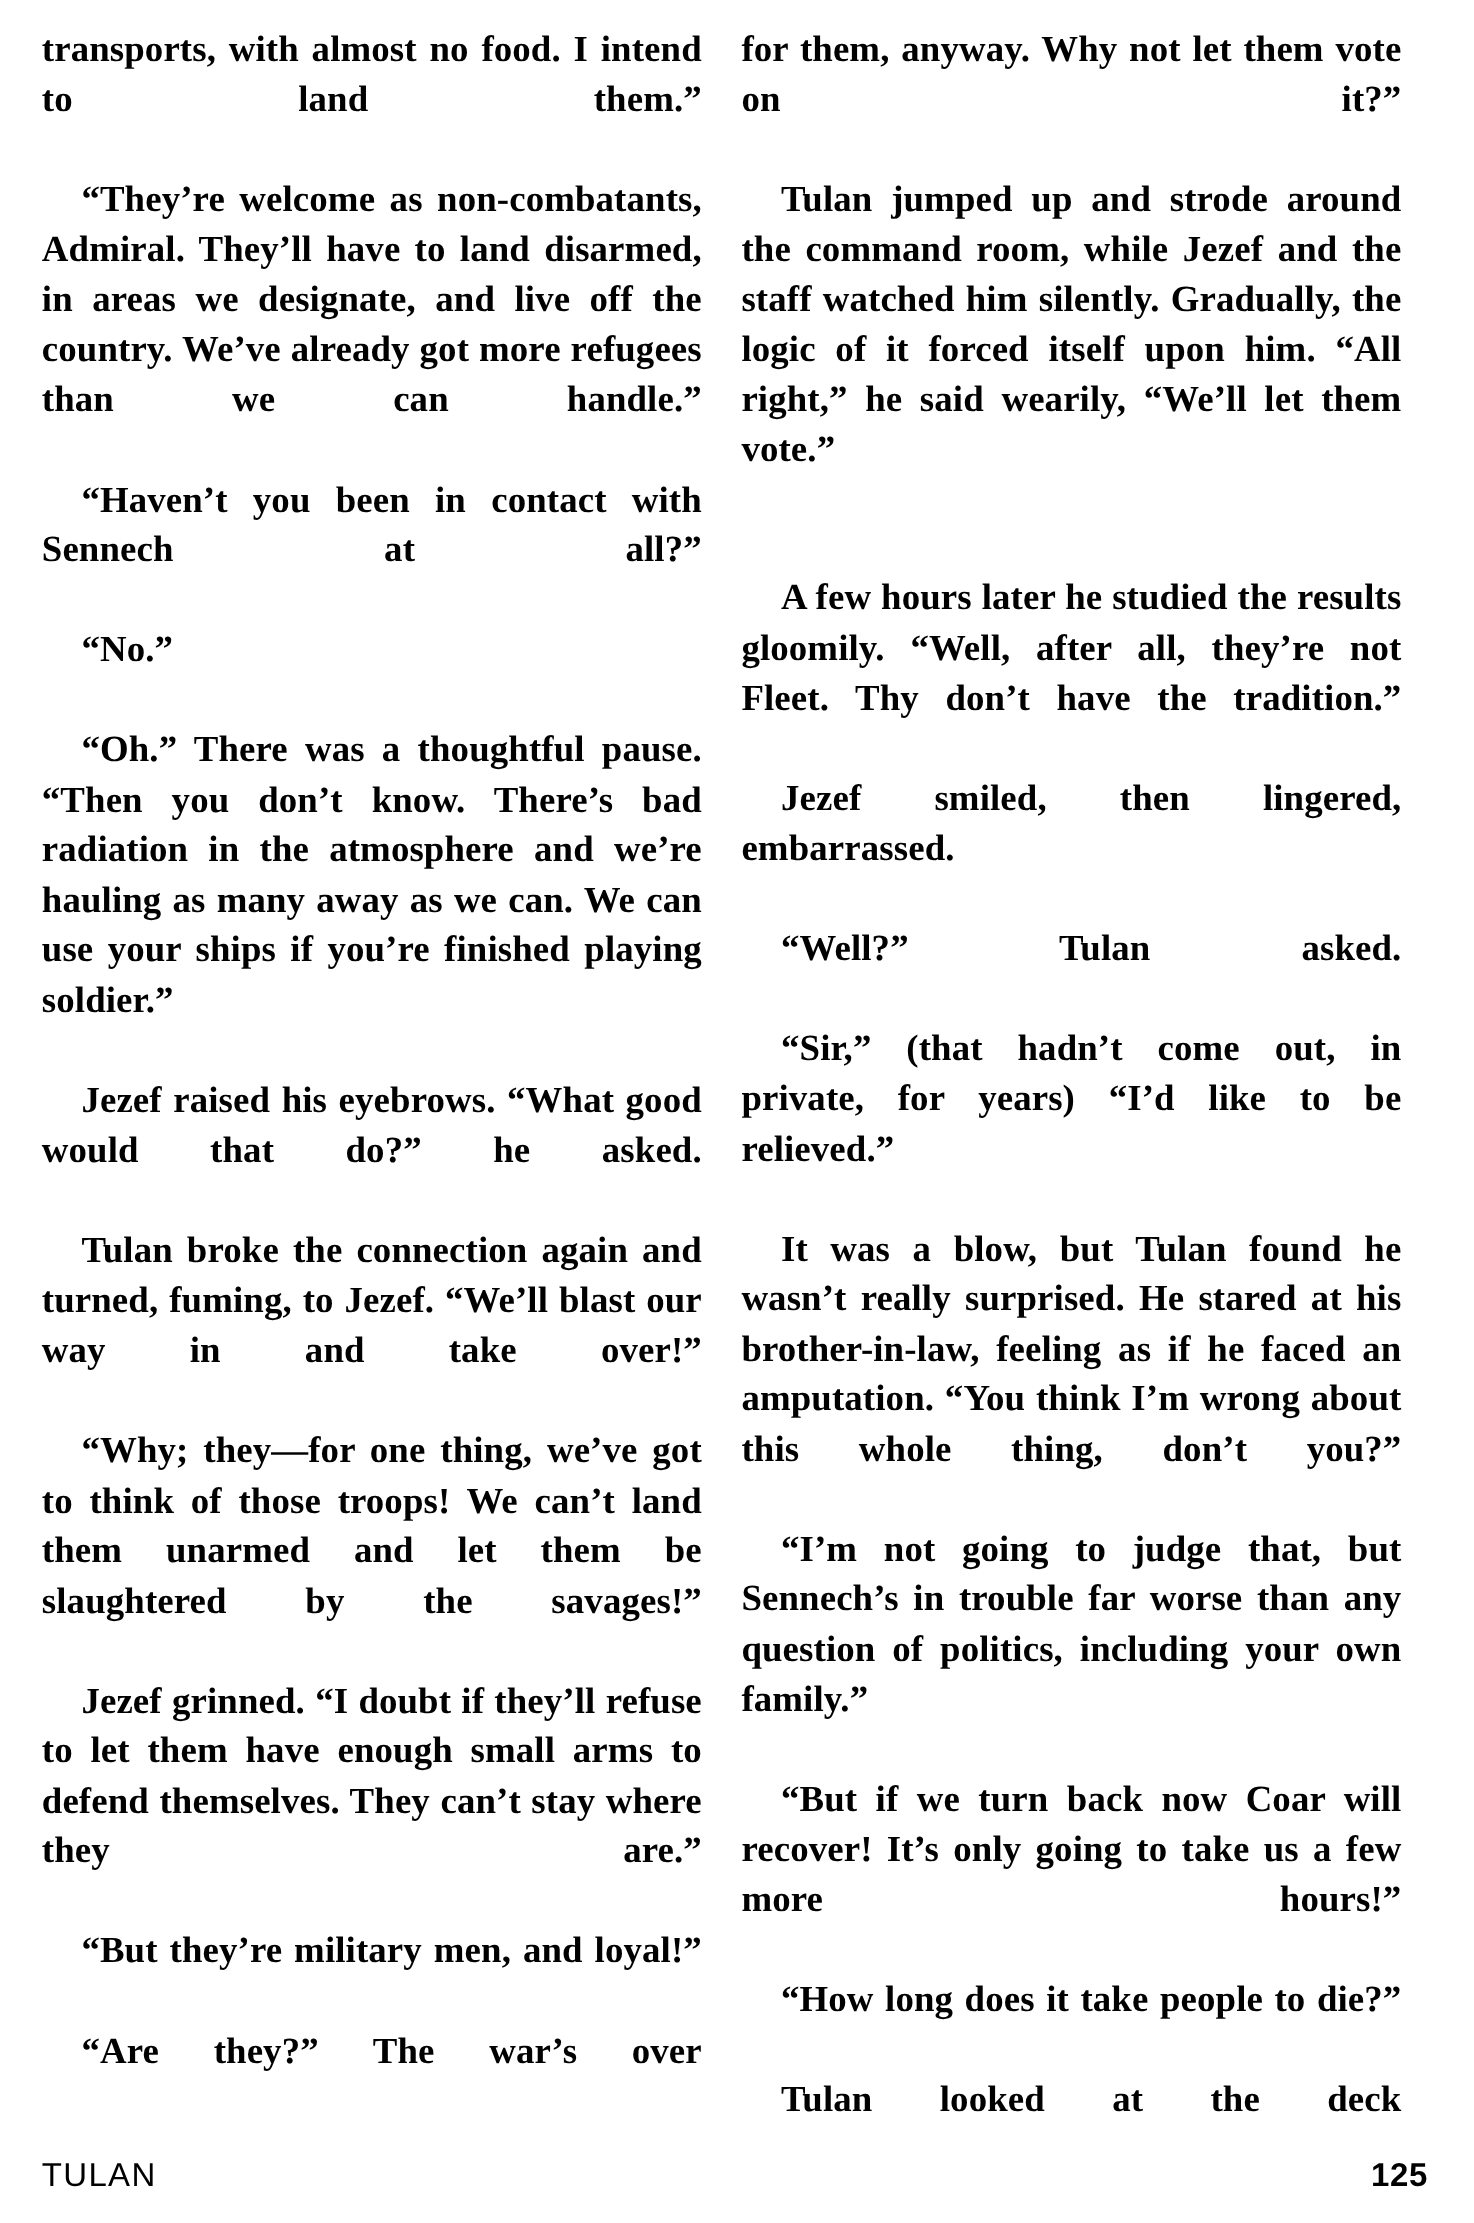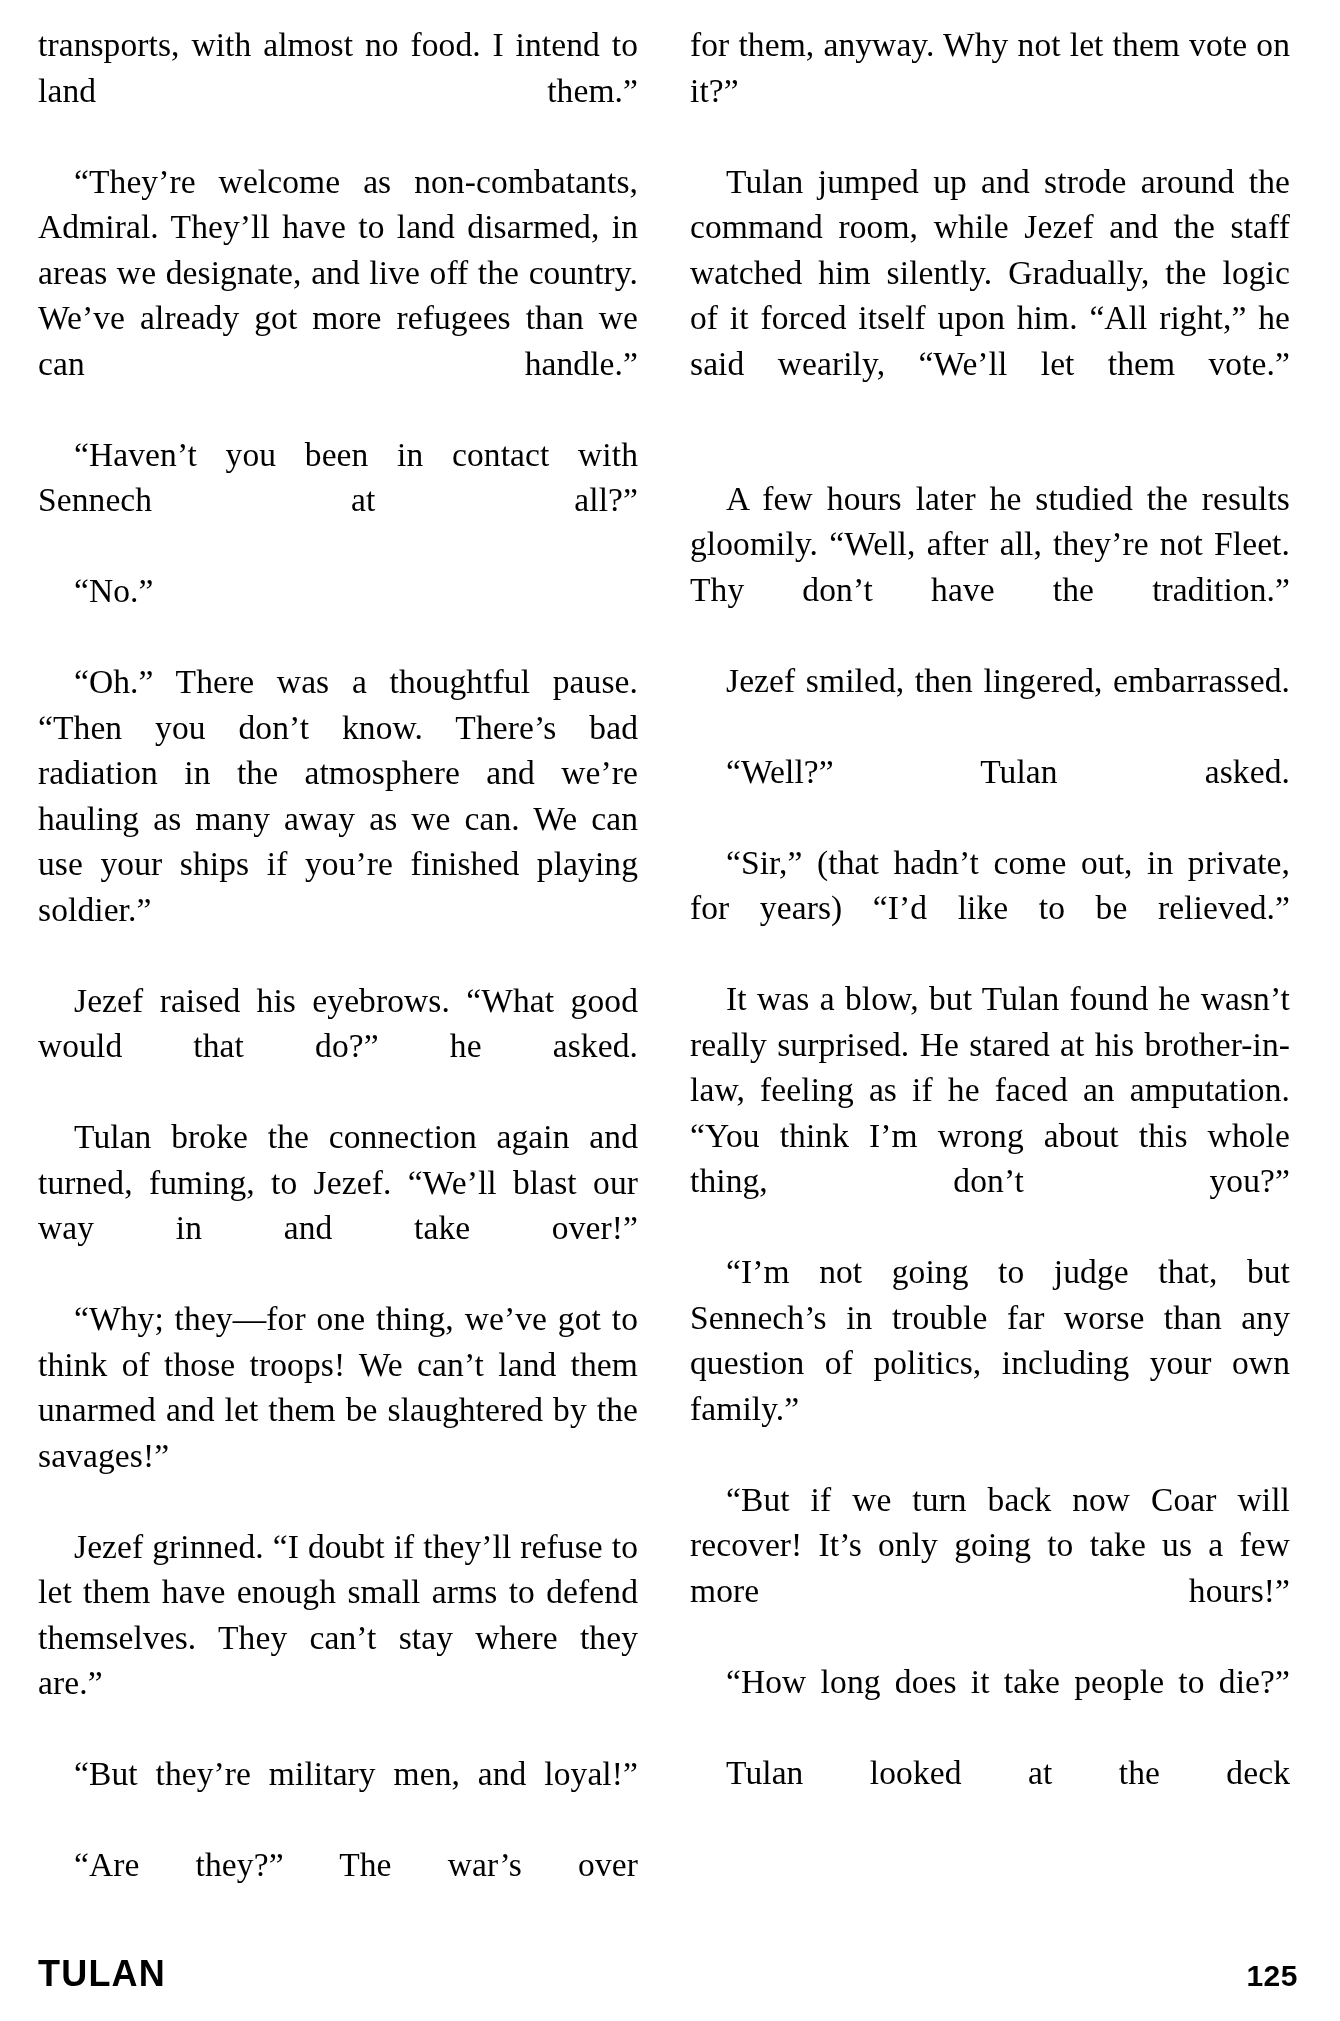--- a/index.html
+++ b/index.html
@@ -20,22 +20,23 @@
     left: 0; top: 0;
     width: 1340px;
     height: 2021px;
     box-sizing: border-box;
     padding: 22px 42px 0 38px;
   }
   .columns {
     display: flex;
     flex-direction: row;
     align-items: flex-start;
-    gap: 52px;
+    gap: 36px;
     height: 1880px;
+    font-weight: bold;
   }
   .col {
     width: 600px;
     font-size: 33.5px;
     line-height: 45.5px;
     text-align: justify;
     text-justify: inter-word;
     letter-spacing: 0.1px;
     word-spacing: 0.3px;
   }
@@ -59,23 +60,23 @@
     position: absolute;
     left: 38px;
     right: 42px;
     bottom: 26px;
     display: flex;
     justify-content: space-between;
     align-items: baseline;
     font-family: "Liberation Sans", sans-serif;
   }
   .footer .running-head {
-    font-size: 36px;
+    font-size: 30px;
     letter-spacing: 1.2px;
-    font-weight: 700;
+    font-weight: 400;
   }
   .footer .page-number {
     font-size: 30px;
     font-weight: 700;
     letter-spacing: 0.5px;
   }
 </style>
 </head>
 <body>
 

